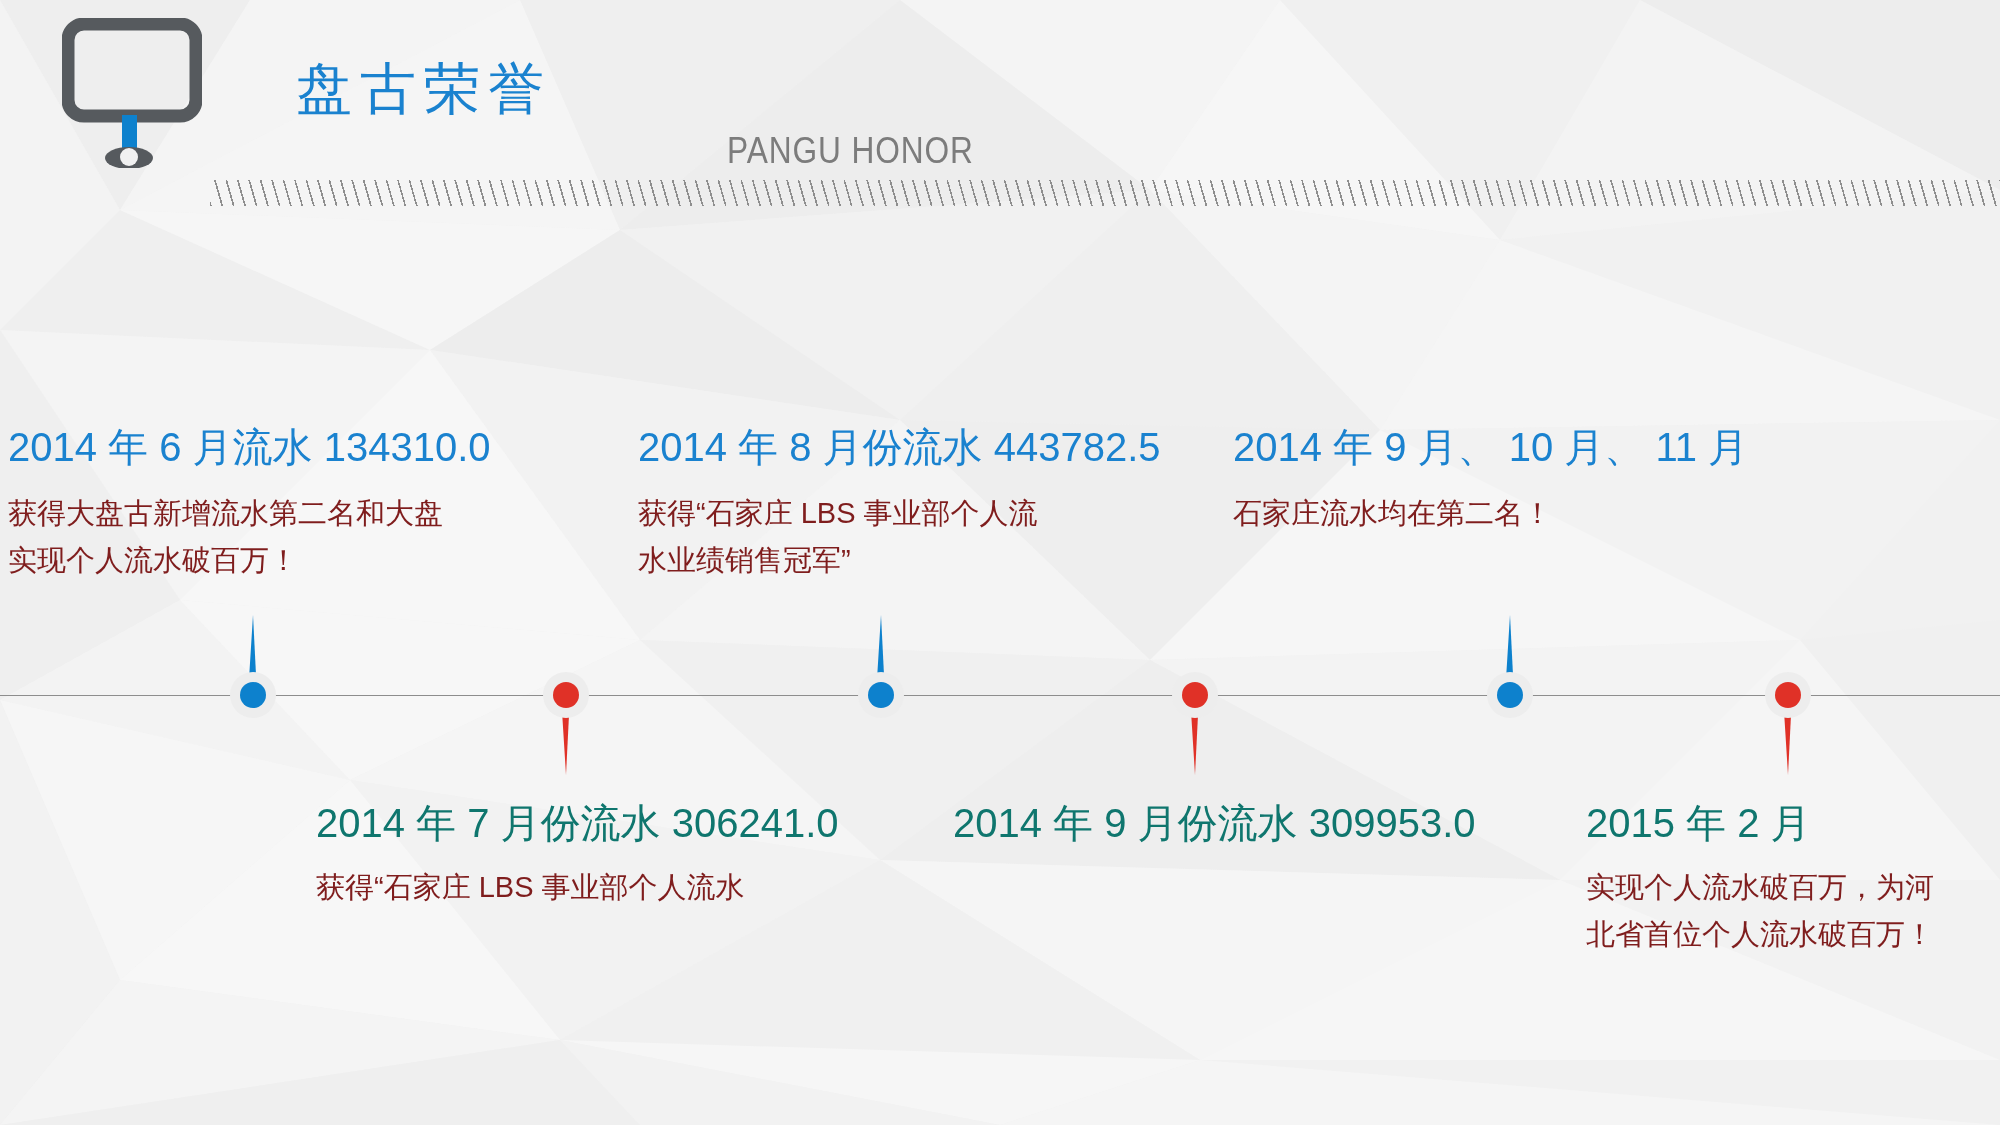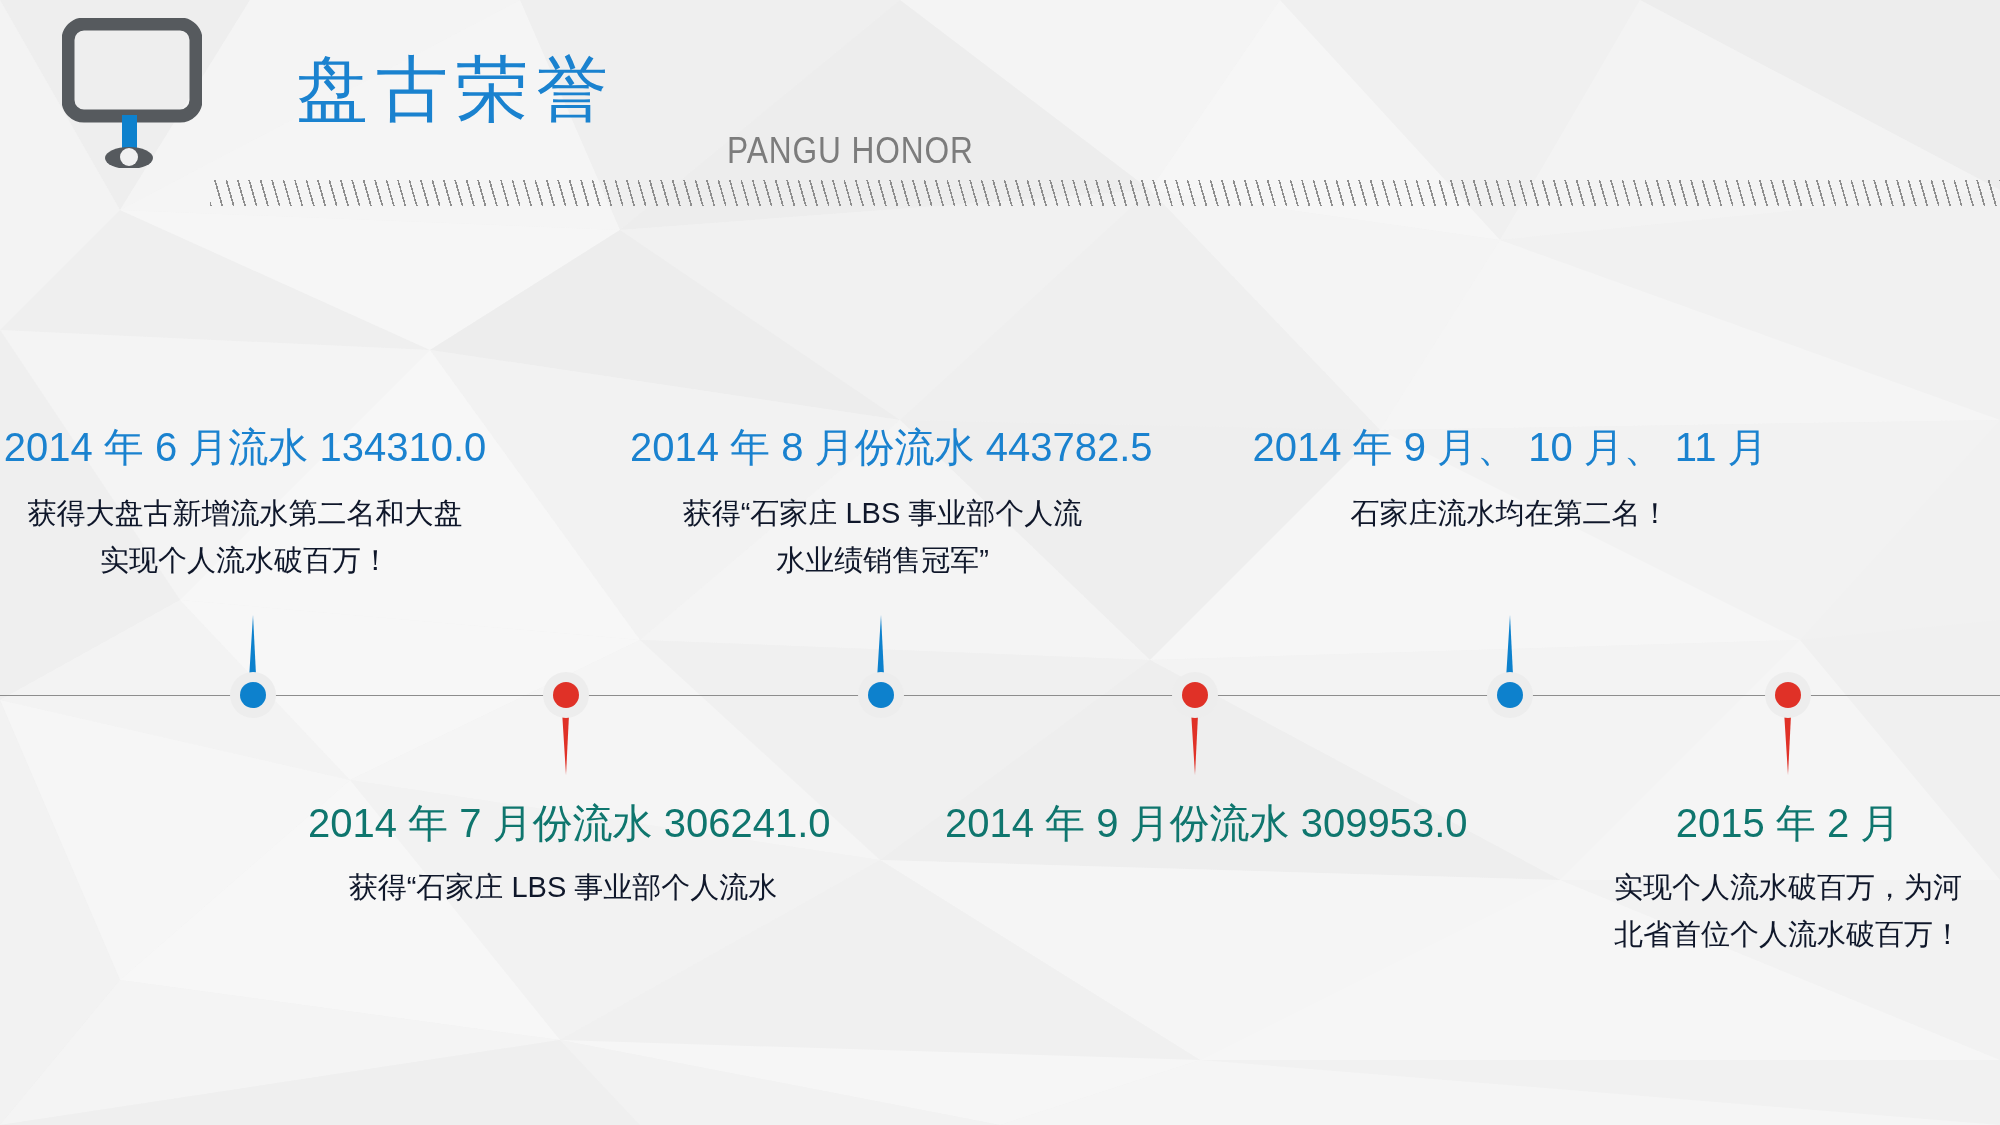--- a/index.html
+++ b/index.html
@@ -13,21 +13,21 @@
   
   .bg-poly{position:absolute;inset:0;width:2000px;height:1125px;}
 
   
   .header{position:absolute;left:0;top:0;width:2000px;height:215px;}
 
   .board-icon{position:absolute;left:62px;top:18px;width:140px;height:150px;}
 
   .title-cn{
     position:absolute;left:296px;top:47px;
-    font-size:72px;line-height:84px;letter-spacing:8px;
+    font-size:56px;line-height:84px;letter-spacing:8px;
     color:#1a82cf;font-weight:400;white-space:nowrap;
   }
   .title-en{
     position:absolute;left:727px;top:133px;
     font-size:36px;line-height:36px;letter-spacing:1px;
     color:#7c7c7c;font-weight:400;white-space:nowrap;
     transform:scaleX(.88);transform-origin:left center;
   }
   .hatch{
     position:absolute;left:210px;top:180px;width:1790px;height:26px;
@@ -61,26 +61,26 @@
     border-color:transparent transparent currentColor transparent;
   }
   
   .node.down .needle{
     left:-5px;top:0px;
     border-width:80px 4px 0 5px;
     border-color:currentColor transparent transparent transparent;
   }
 
   
-  .block{position:absolute;text-align:center;}
+  .block{position:absolute;padding-left:8px;}
   .block .heading{
     font-size:40px;line-height:46px;white-space:nowrap;font-weight:400;
   }
   .block .desc{
-    font-size:29px;line-height:47px;color:#0f172a;font-weight:400;
+    font-size:29px;line-height:47px;color:#7f1d1d;font-weight:400;
     margin-top:18px;
   }
   .block.top .desc{margin-top:20px;}
   .block.blue .heading{color:#1a82cf;}
   .block.red  .heading{color:#0f766e;}
 </style>
 </head>
 <body>
 
 <div id="stage">

